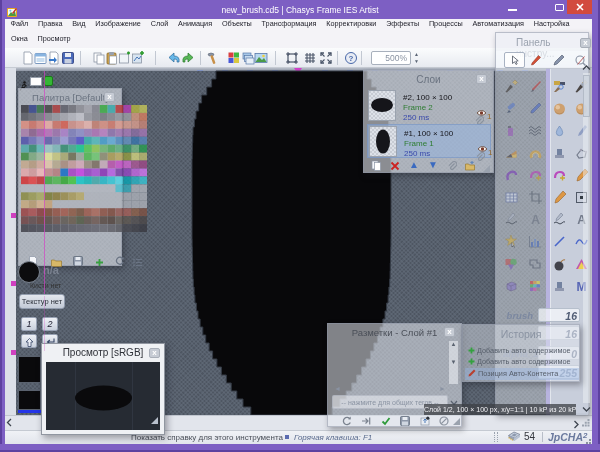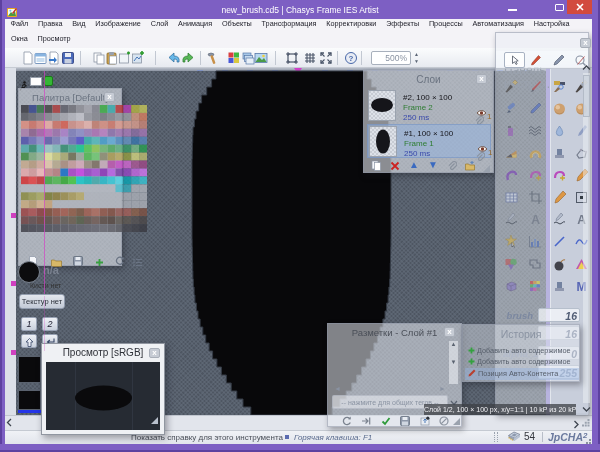--- a/index.html
+++ b/index.html
@@ -549,21 +549,21 @@
             <path d="M.5 3 h3 l1 1 h5 v5 h-9z" fill="#d8b868" stroke="#9a7a30" stroke-width=".7"></path>
             <path d="M7 3 V0.8 M5.5 2 L7 .5 L8.5 2" stroke="#4878b8" stroke-width="1" fill="none"></path>
           </svg></span>
         <span class="abs" style="left:119px;top:4px;"><svg width="7" height="7" xmlns="http://www.w3.org/2000/svg">
             <path d="M7 0 L7 7 L0 7 Z" fill="#9aa2ae"></path>
           </svg></span>
       </div>
 </div>
 
 <div class="panel" style="left:495px;top:32px;width:94px;height:382px;background:rgba(233,237,244,0.45);">
-<div class="ptitle" style="top:4px;font-size:12px;color:#9aa2ae;text-align:left;padding-left:8px;margin-top:26px;">Панель инстру...</div>
+<div class="ptitle" style="top:4px;font-size:10px;color:#9aa2ae;text-align:left;padding-left:20px;">Панель инстру...</div>
 <div class="pclose" style="left:84px;top:5px;">x</div>
 <div class="abs" style="left:0;top:18px;width:92px;height:18px;background:rgba(248,250,253,0.65);border-bottom:1px solid rgba(150,158,172,0.5);"></div>
 <div class="abs" style="left:8px;top:19px;width:21px;height:16px;background:rgba(255,255,255,0.8);border:1px solid #a8b2c2;border-radius:2px;"></div>
 <svg class="abs" style="left:13px;top:22px;" width="11" height="11" xmlns="http://www.w3.org/2000/svg">
         <path d="M3.5 1 L3.5 8.5 L5.5 6.8 L7 9.5 L8.2 8.8 L6.8 6.2 L9.2 5.8 Z" fill="#fdfdff" stroke="#4a5260" stroke-width=".8"></path>
       </svg>
 <svg class="abs" style="left:33px;top:21px;" width="13" height="13" xmlns="http://www.w3.org/2000/svg">
         <path d="M9.5 1.5 L11.5 3.5 L4.5 10.5 L2.5 11 L3 9 Z" fill="#d24f35" stroke="#8a3020" stroke-width=".5"></path>
       </svg>
 <svg class="abs" style="left:56px;top:21px;" width="13" height="13" xmlns="http://www.w3.org/2000/svg">

